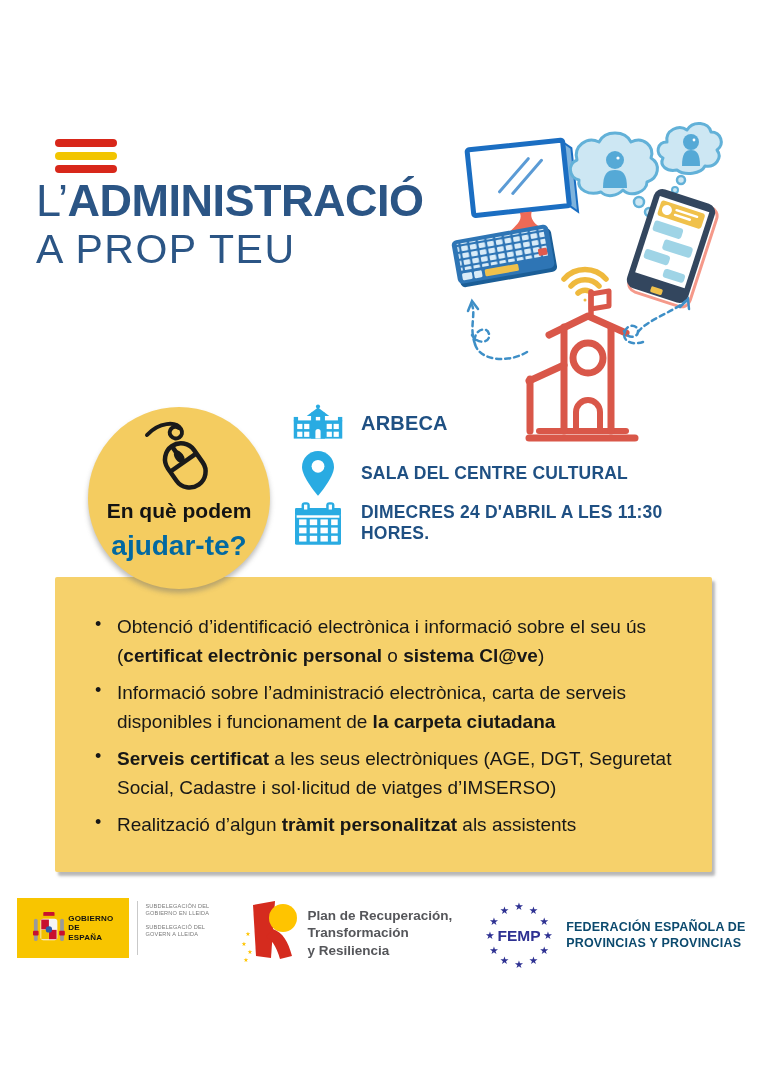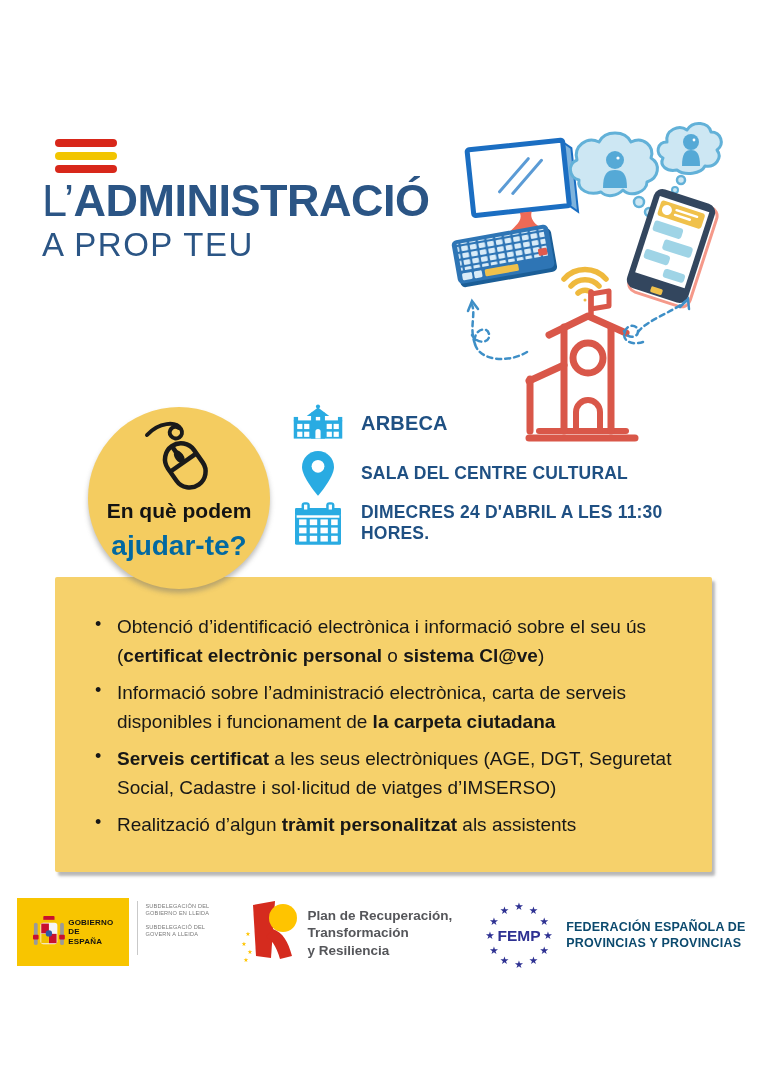--- a/index.html
+++ b/index.html
@@ -6,25 +6,25 @@
   .poster{position:relative;width:763px;height:1080px;background:#ffffff;overflow:hidden;
           font-family:"Liberation Sans", sans-serif;}
 
   
   .flag{position:absolute;left:55px;top:139px;width:62px;height:34px;}
   .flag .bar{height:8px;border-radius:5px;margin-bottom:5px;}
   .bar-red{background:#D8271A;}
   .bar-yellow{background:#F2C500;}
 
   
-  .title{position:absolute;left:42px;top:178px;color:#2B5585;line-height:1.04;}
+  .title{position:absolute;left:36px;top:178px;color:#2B5585;line-height:1.04;}
   .title-line1{font-size:45px;letter-spacing:-0.5px;}
   .title-prefix{font-weight:400;}
   .title-main{font-weight:800;}
-  .title-line2{font-size:33px;font-weight:300;letter-spacing:1.5px;margin-top:3px;}
+  .title-line2{font-size:41px;font-weight:300;letter-spacing:1.5px;margin-top:3px;}
 
   
   .illu{position:absolute;left:425px;top:100px;width:338px;height:380px;}
 
   
   .help-circle{position:absolute;left:88px;top:407px;width:182px;height:182px;border-radius:50%;
                background:#F4CC60;box-shadow:0 4px 5px rgba(110,110,110,.45);
                display:flex;flex-direction:column;align-items:center;z-index:3;}
   .help-circle svg{margin-top:12px;}
   .help-l1{font-size:21px;font-weight:700;color:#131313;margin-top:-2px;}
@@ -41,21 +41,21 @@
                 border-radius:2px;box-shadow:3px 4px 3px rgba(125,125,125,.55);z-index:2;}
   .services-list{margin:0;padding:36px 22px 0 62px;list-style:none;}
   .services-list li{position:relative;font-size:19px;line-height:1.5;color:#171717;margin-bottom:9px;}
   .services-list li::before{content:"•";position:absolute;left:-22px;top:-2px;font-size:18px;color:#171717;}
   .b{font-weight:700;}
 
   
   .footer{position:absolute;left:0;top:898px;width:763px;display:flex;justify-content:center;
           align-items:flex-start;gap:30px;}
   .gob{display:flex;align-items:flex-start;}
-  .gob-yellow{width:112px;height:68px;background:#F8C500;display:flex;align-items:center;padding:2px 16px;box-sizing:border-box;}
+  .gob-yellow{width:112px;height:60px;background:#F8C500;display:flex;align-items:center;padding:2px 16px;box-sizing:border-box;}
   .gob-name{font-size:8px;font-weight:700;color:#111;line-height:1.2;margin-left:3px;letter-spacing:.2px;}
   .gob-divider{width:1px;height:54px;background:#c9c9c9;margin:3px 7px 0 8px;}
   .gob-sub{width:66px;font-size:5.6px;color:#7a7a7a;line-height:1.3;margin-top:5px;letter-spacing:.2px;}
   .gob-sub p{margin:0 0 6px 0;}
   .prtr{display:flex;align-items:flex-start;}
   .prtr-text{margin-left:4px;margin-top:9px;font-size:13.5px;font-weight:700;color:#55565A;line-height:1.28;}
   .femp{display:flex;align-items:flex-start;}
   .femp-text{margin-left:10px;margin-top:21px;font-size:12.5px;font-weight:700;color:#0c4a6e;line-height:1.3;letter-spacing:.2px;}
 </style>
 </head>

